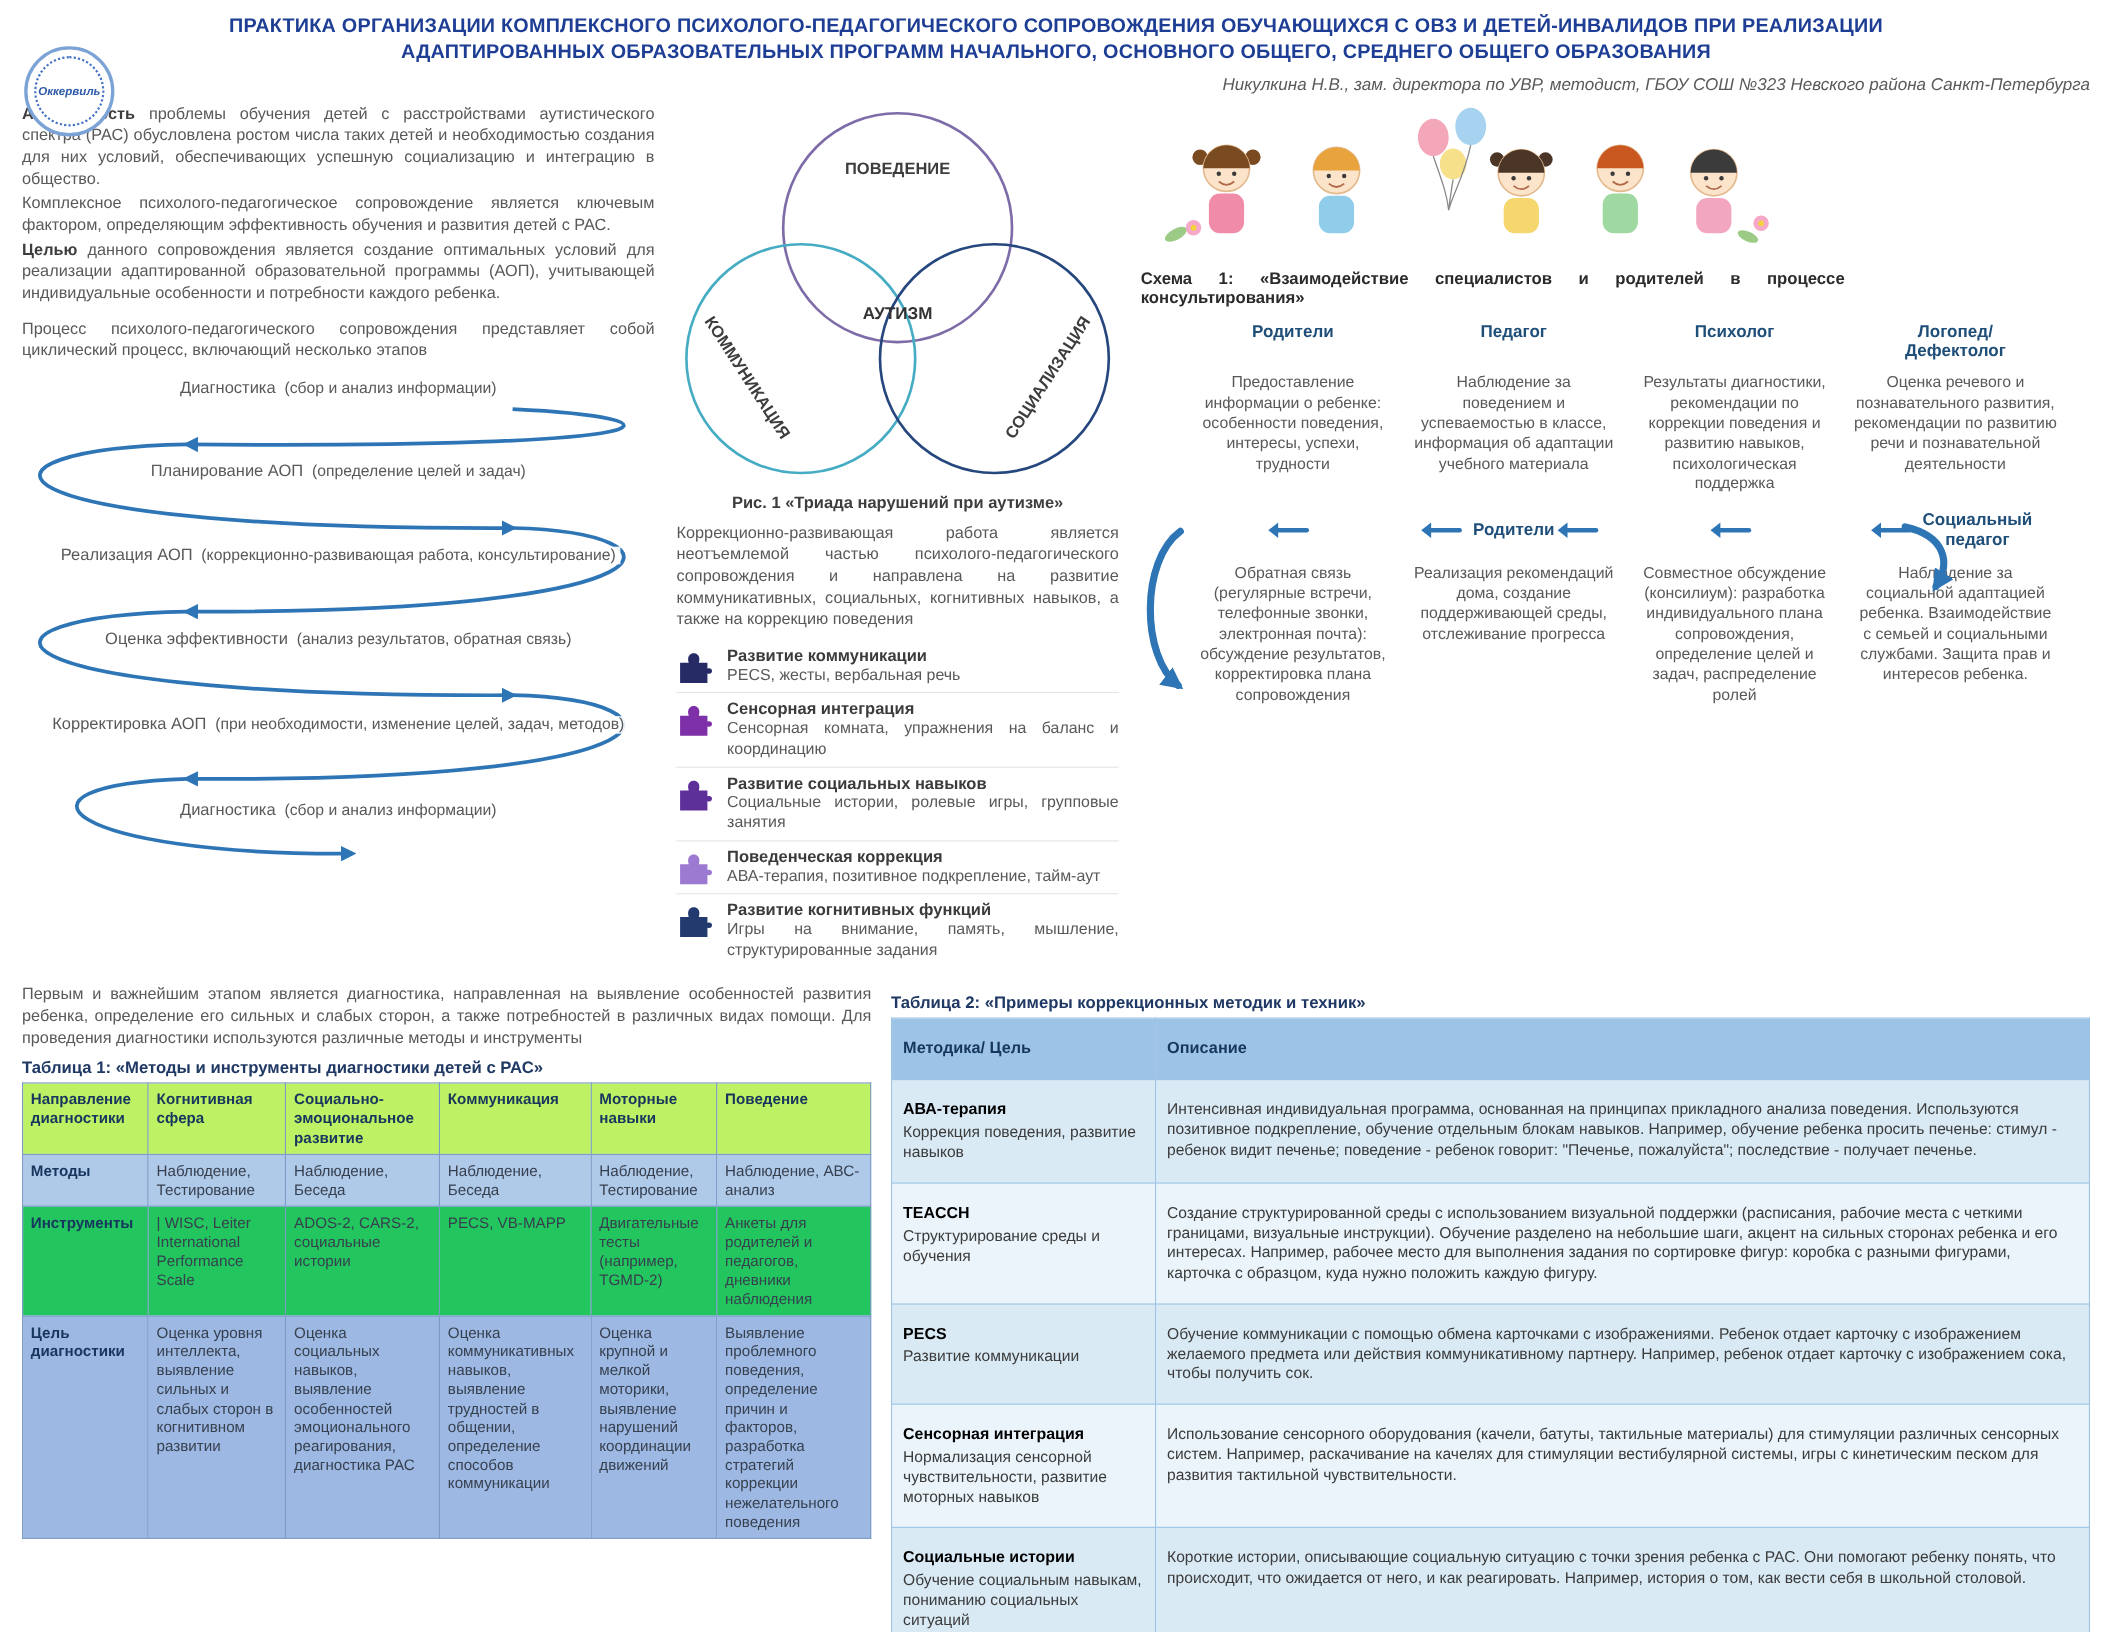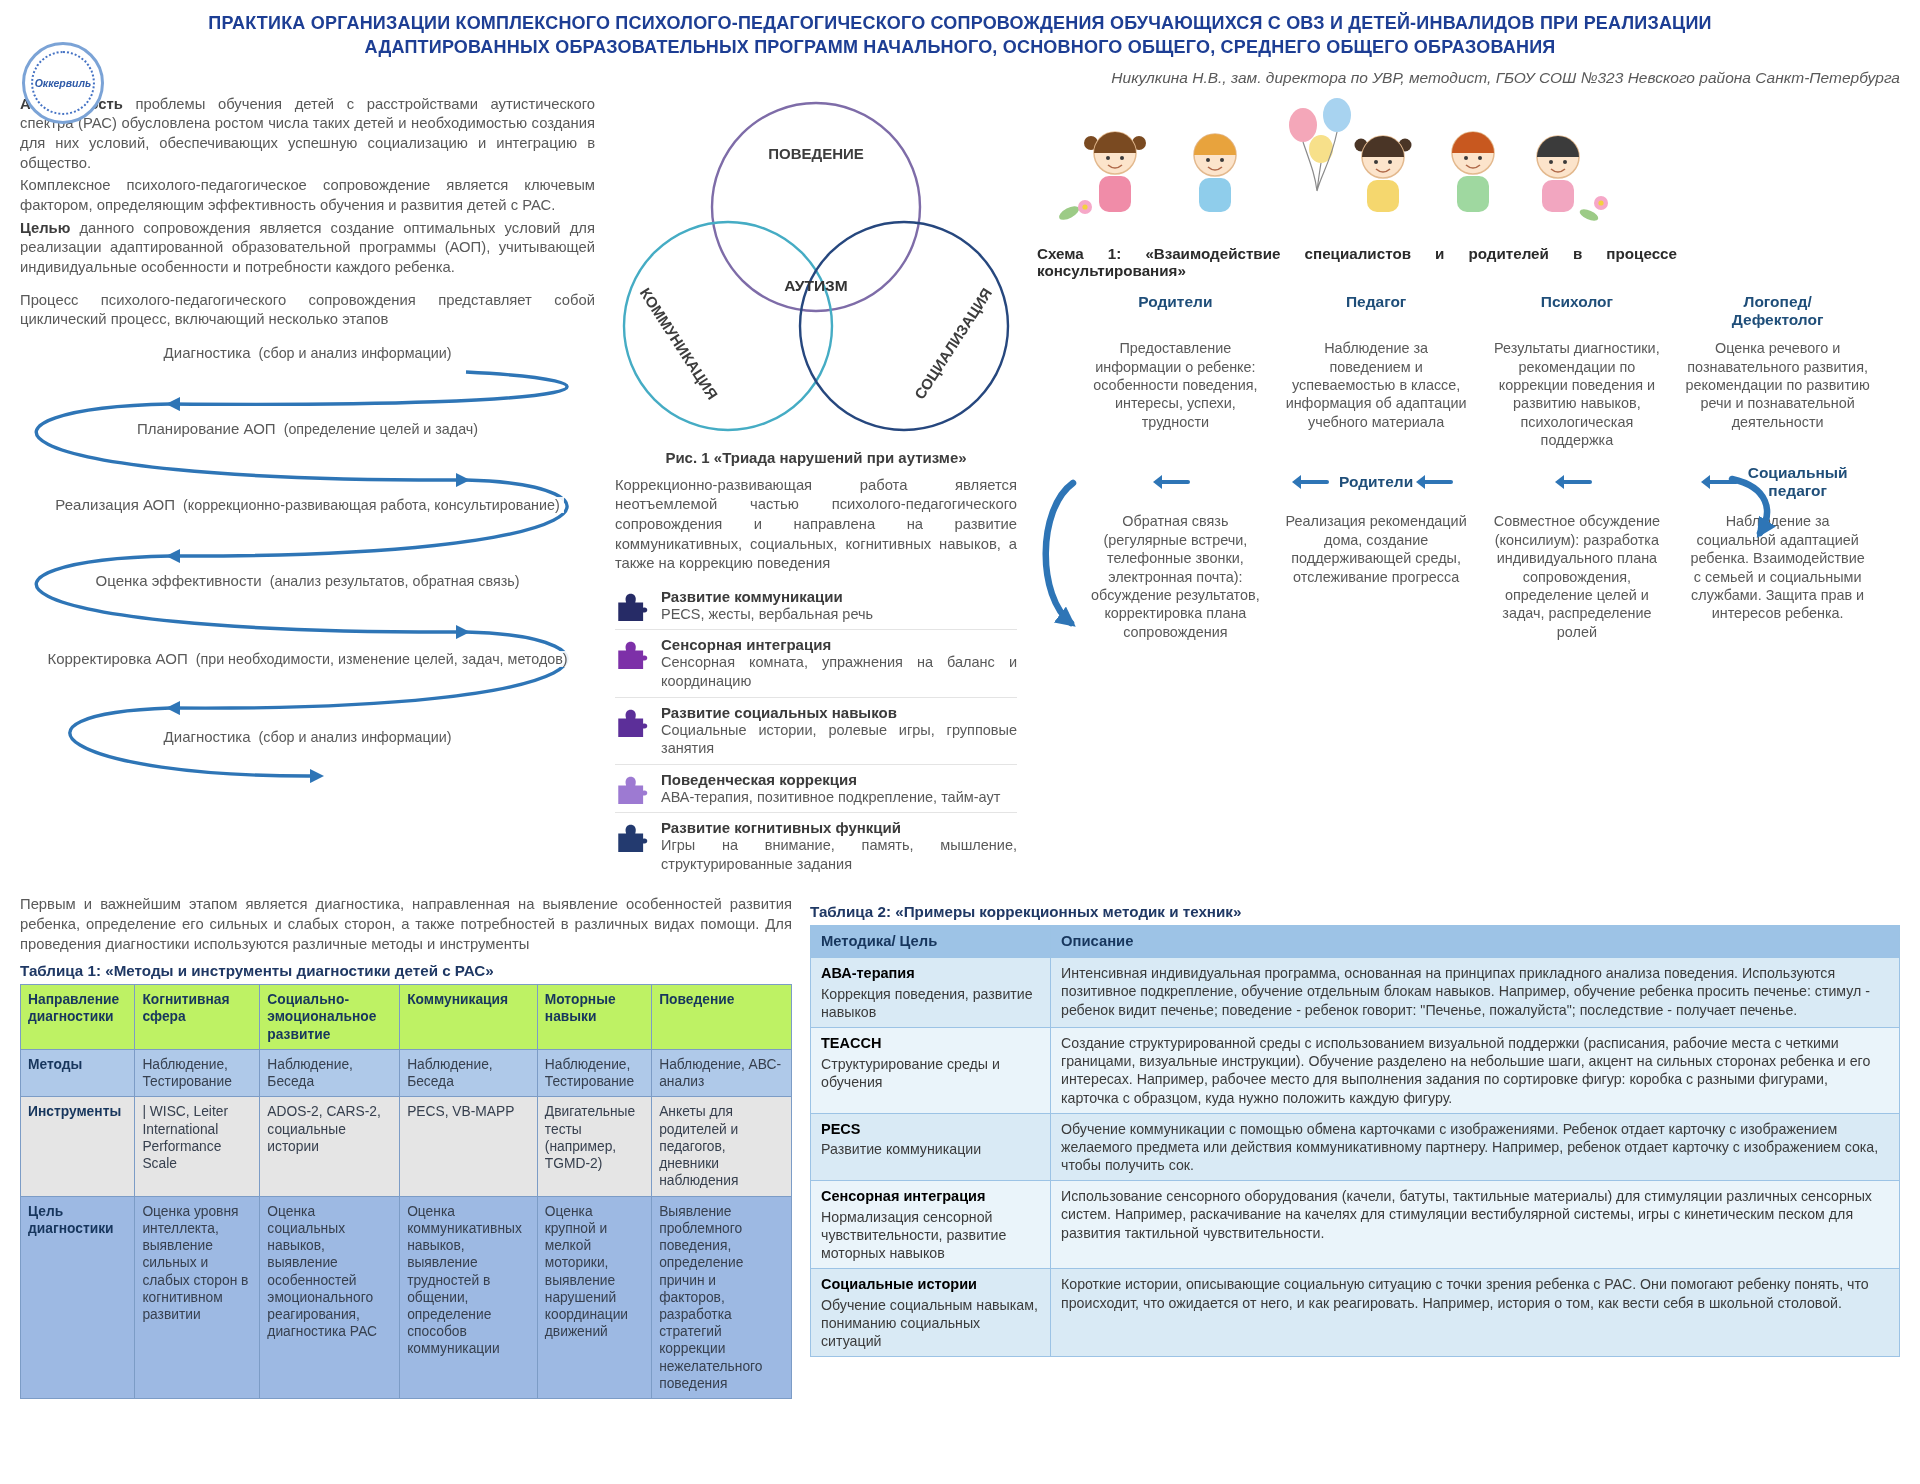--- a/index.html
+++ b/index.html
@@ -72,24 +72,24 @@
   
   .bottom{display:flex;gap:18px;margin-top:16px;align-items:flex-start}
   .b-left{width:772px;flex:0 0 auto}
   .b-right{flex:1;min-width:0}
   .tbl-title{font-weight:bold;color:#1F3864;font-size:15.2px;margin:8px 0 5px}
   table{border-collapse:collapse;width:100%;table-layout:fixed}
   .t1 th,.t1 td{border:1px solid #7C9CC6;padding:6px 7px;font-size:13.8px;line-height:1.25;vertical-align:top;text-align:left;color:#37404f}
   .t1 thead th{background:#bef264;color:#17365D;font-weight:bold}
   .t1 .rowlab{font-weight:bold;color:#17365D}
   .t1 tr.r-met th,.t1 tr.r-met td{background:#AFC9E9}
-  .t1 tr.r-ins th,.t1 tr.r-ins td{background:#e5e5e5}
+  .t1 tr.r-ins th,.t1 tr.r-ins td{background:#22c55e}
   .t1 tr.r-goal th,.t1 tr.r-goal td{background:#9DB9E3}
 
-  .t2 th,.t2 td{border:1px solid #9CC3E5;padding:6px 10px;font-size:14.2px;line-height:1.28;vertical-align:top;color:#3b3b3b;text-align:left}
+  .t2 th,.t2 td{border:1px solid #9CC3E5;padding:18px 10px;font-size:14.2px;line-height:1.28;vertical-align:top;color:#3b3b3b;text-align:left}
   .t2 thead th{background:#9DC3E6;color:#17365D;font-weight:bold;font-size:14.8px}
   .t2 tbody tr:nth-child(odd) td{background:#D9EAF5}
   .t2 tbody tr:nth-child(even) td{background:#EAF4FA}
   .m-name{font-weight:bold;color:#000000;font-size:14.5px}
   .m-goal{margin-top:2px}
 </style>
 </head>
 <body>
 
 <div class="poster">

